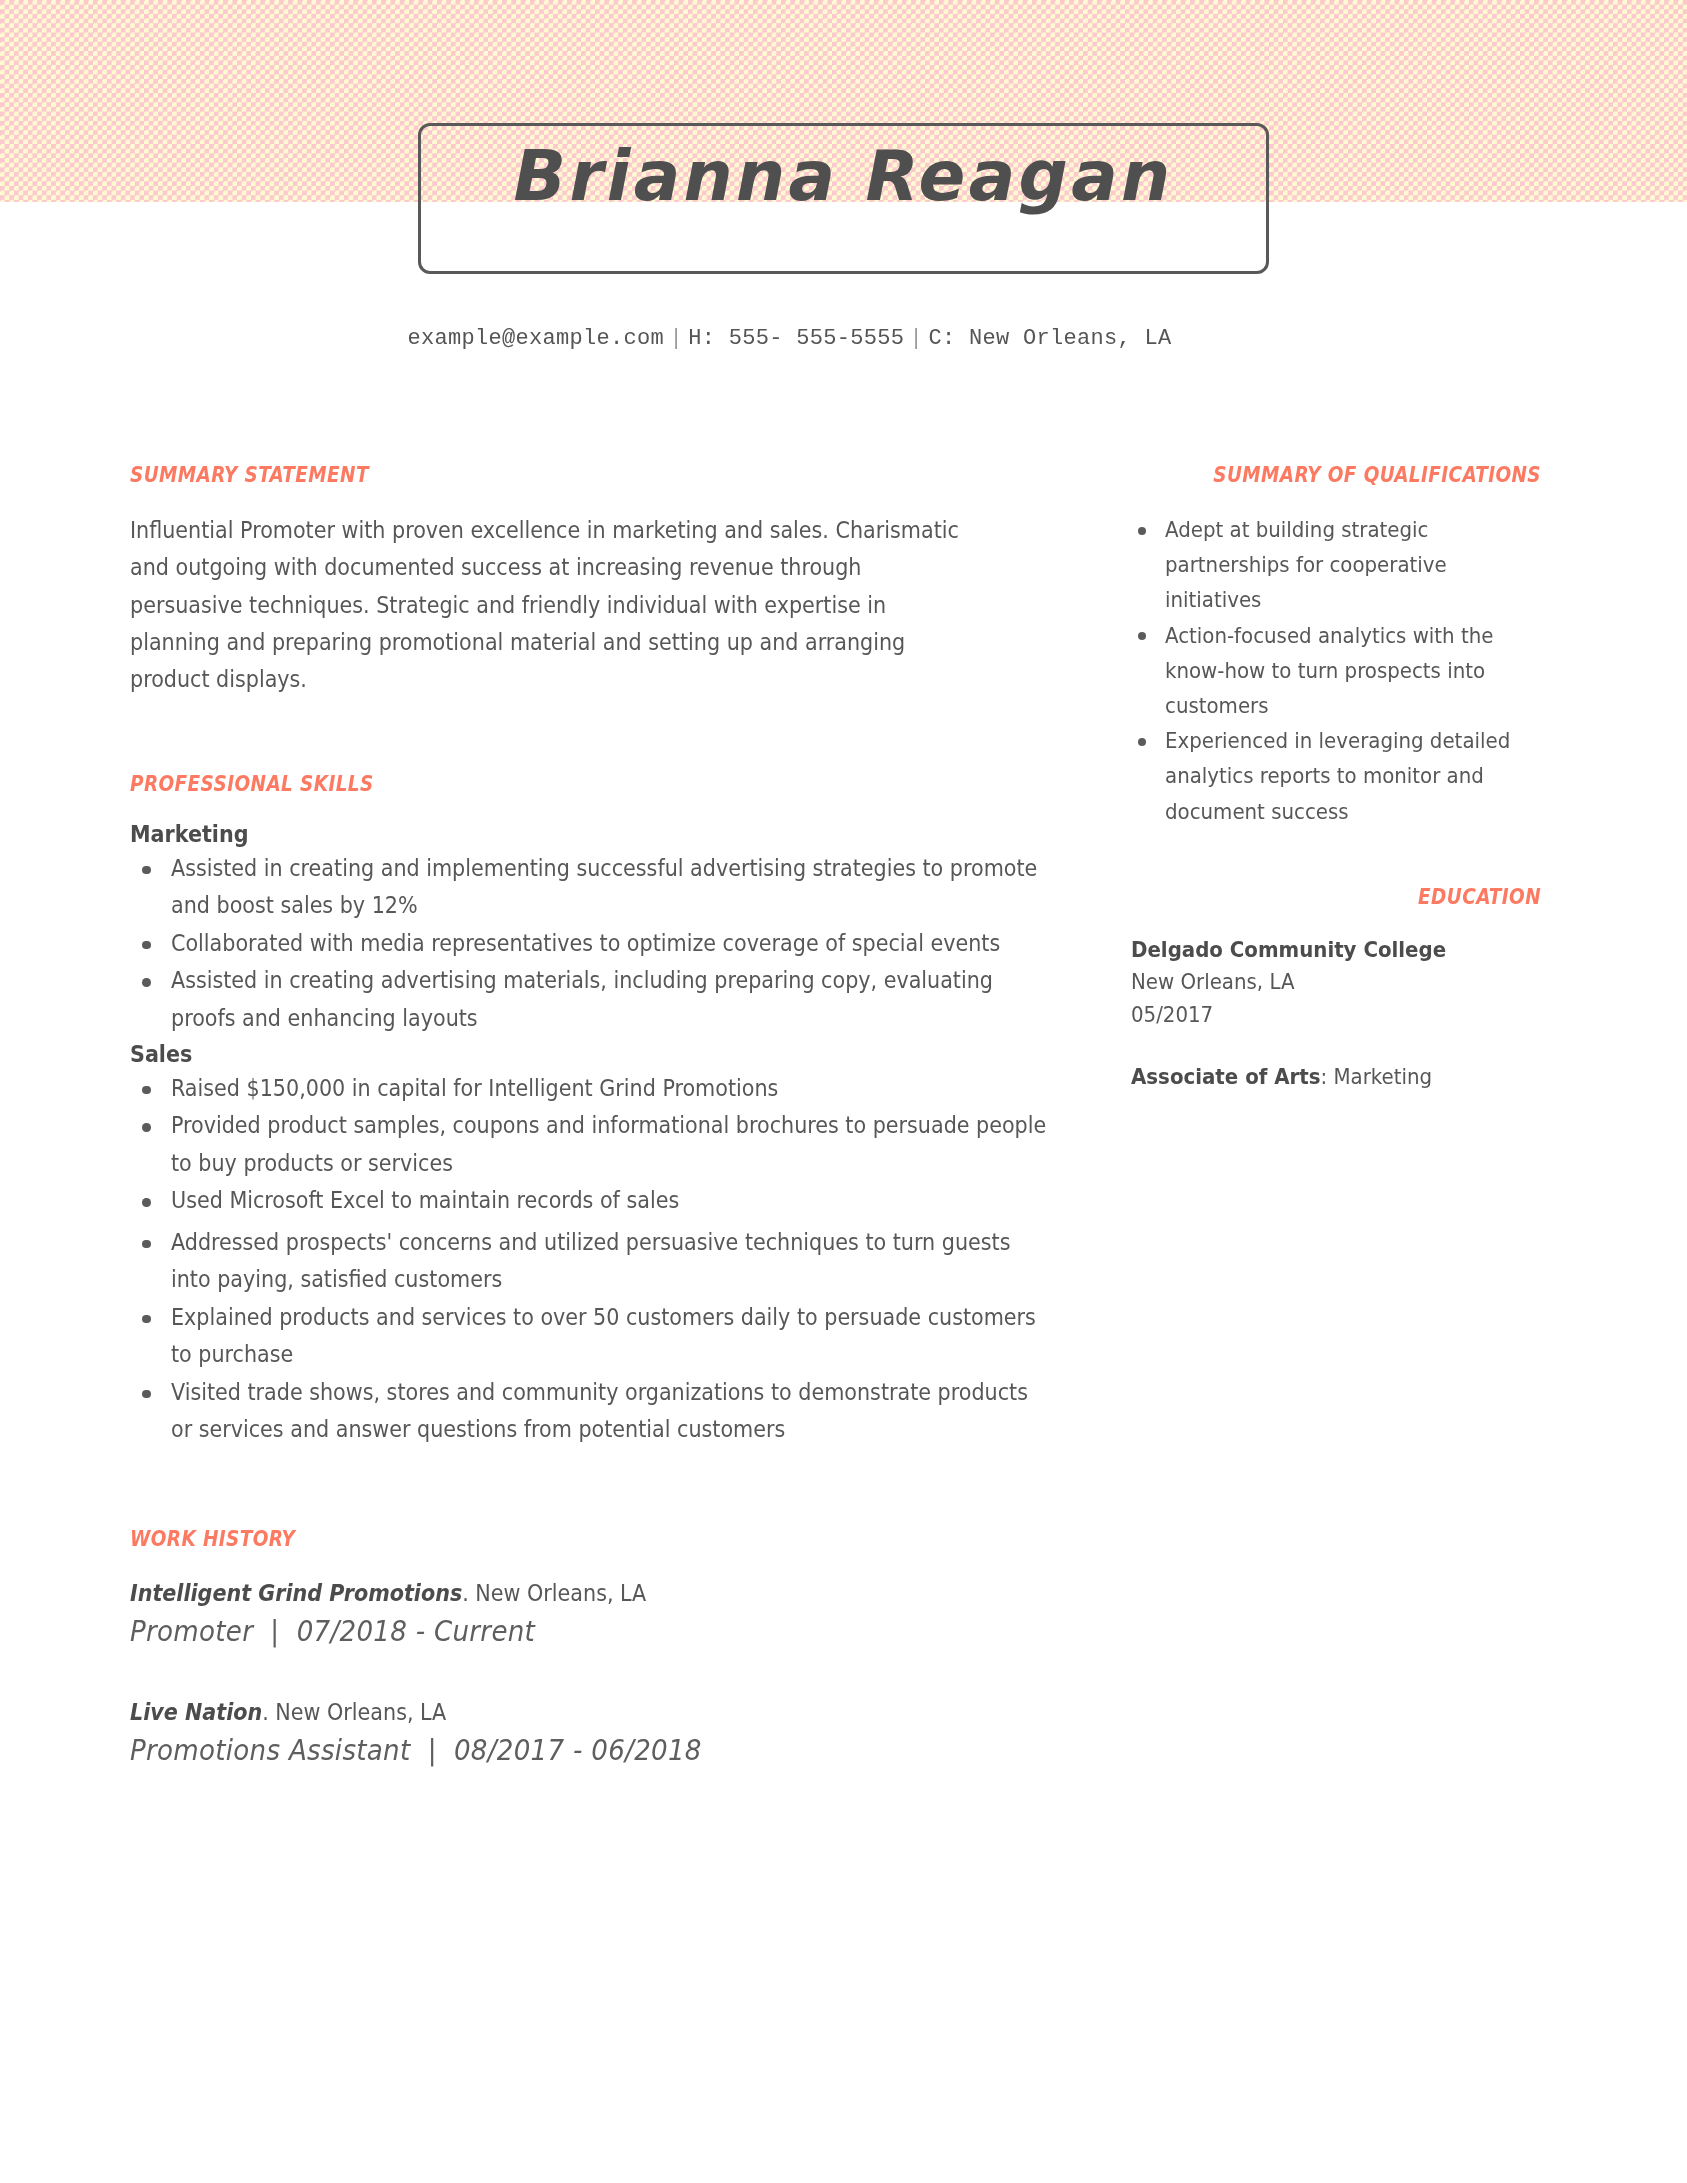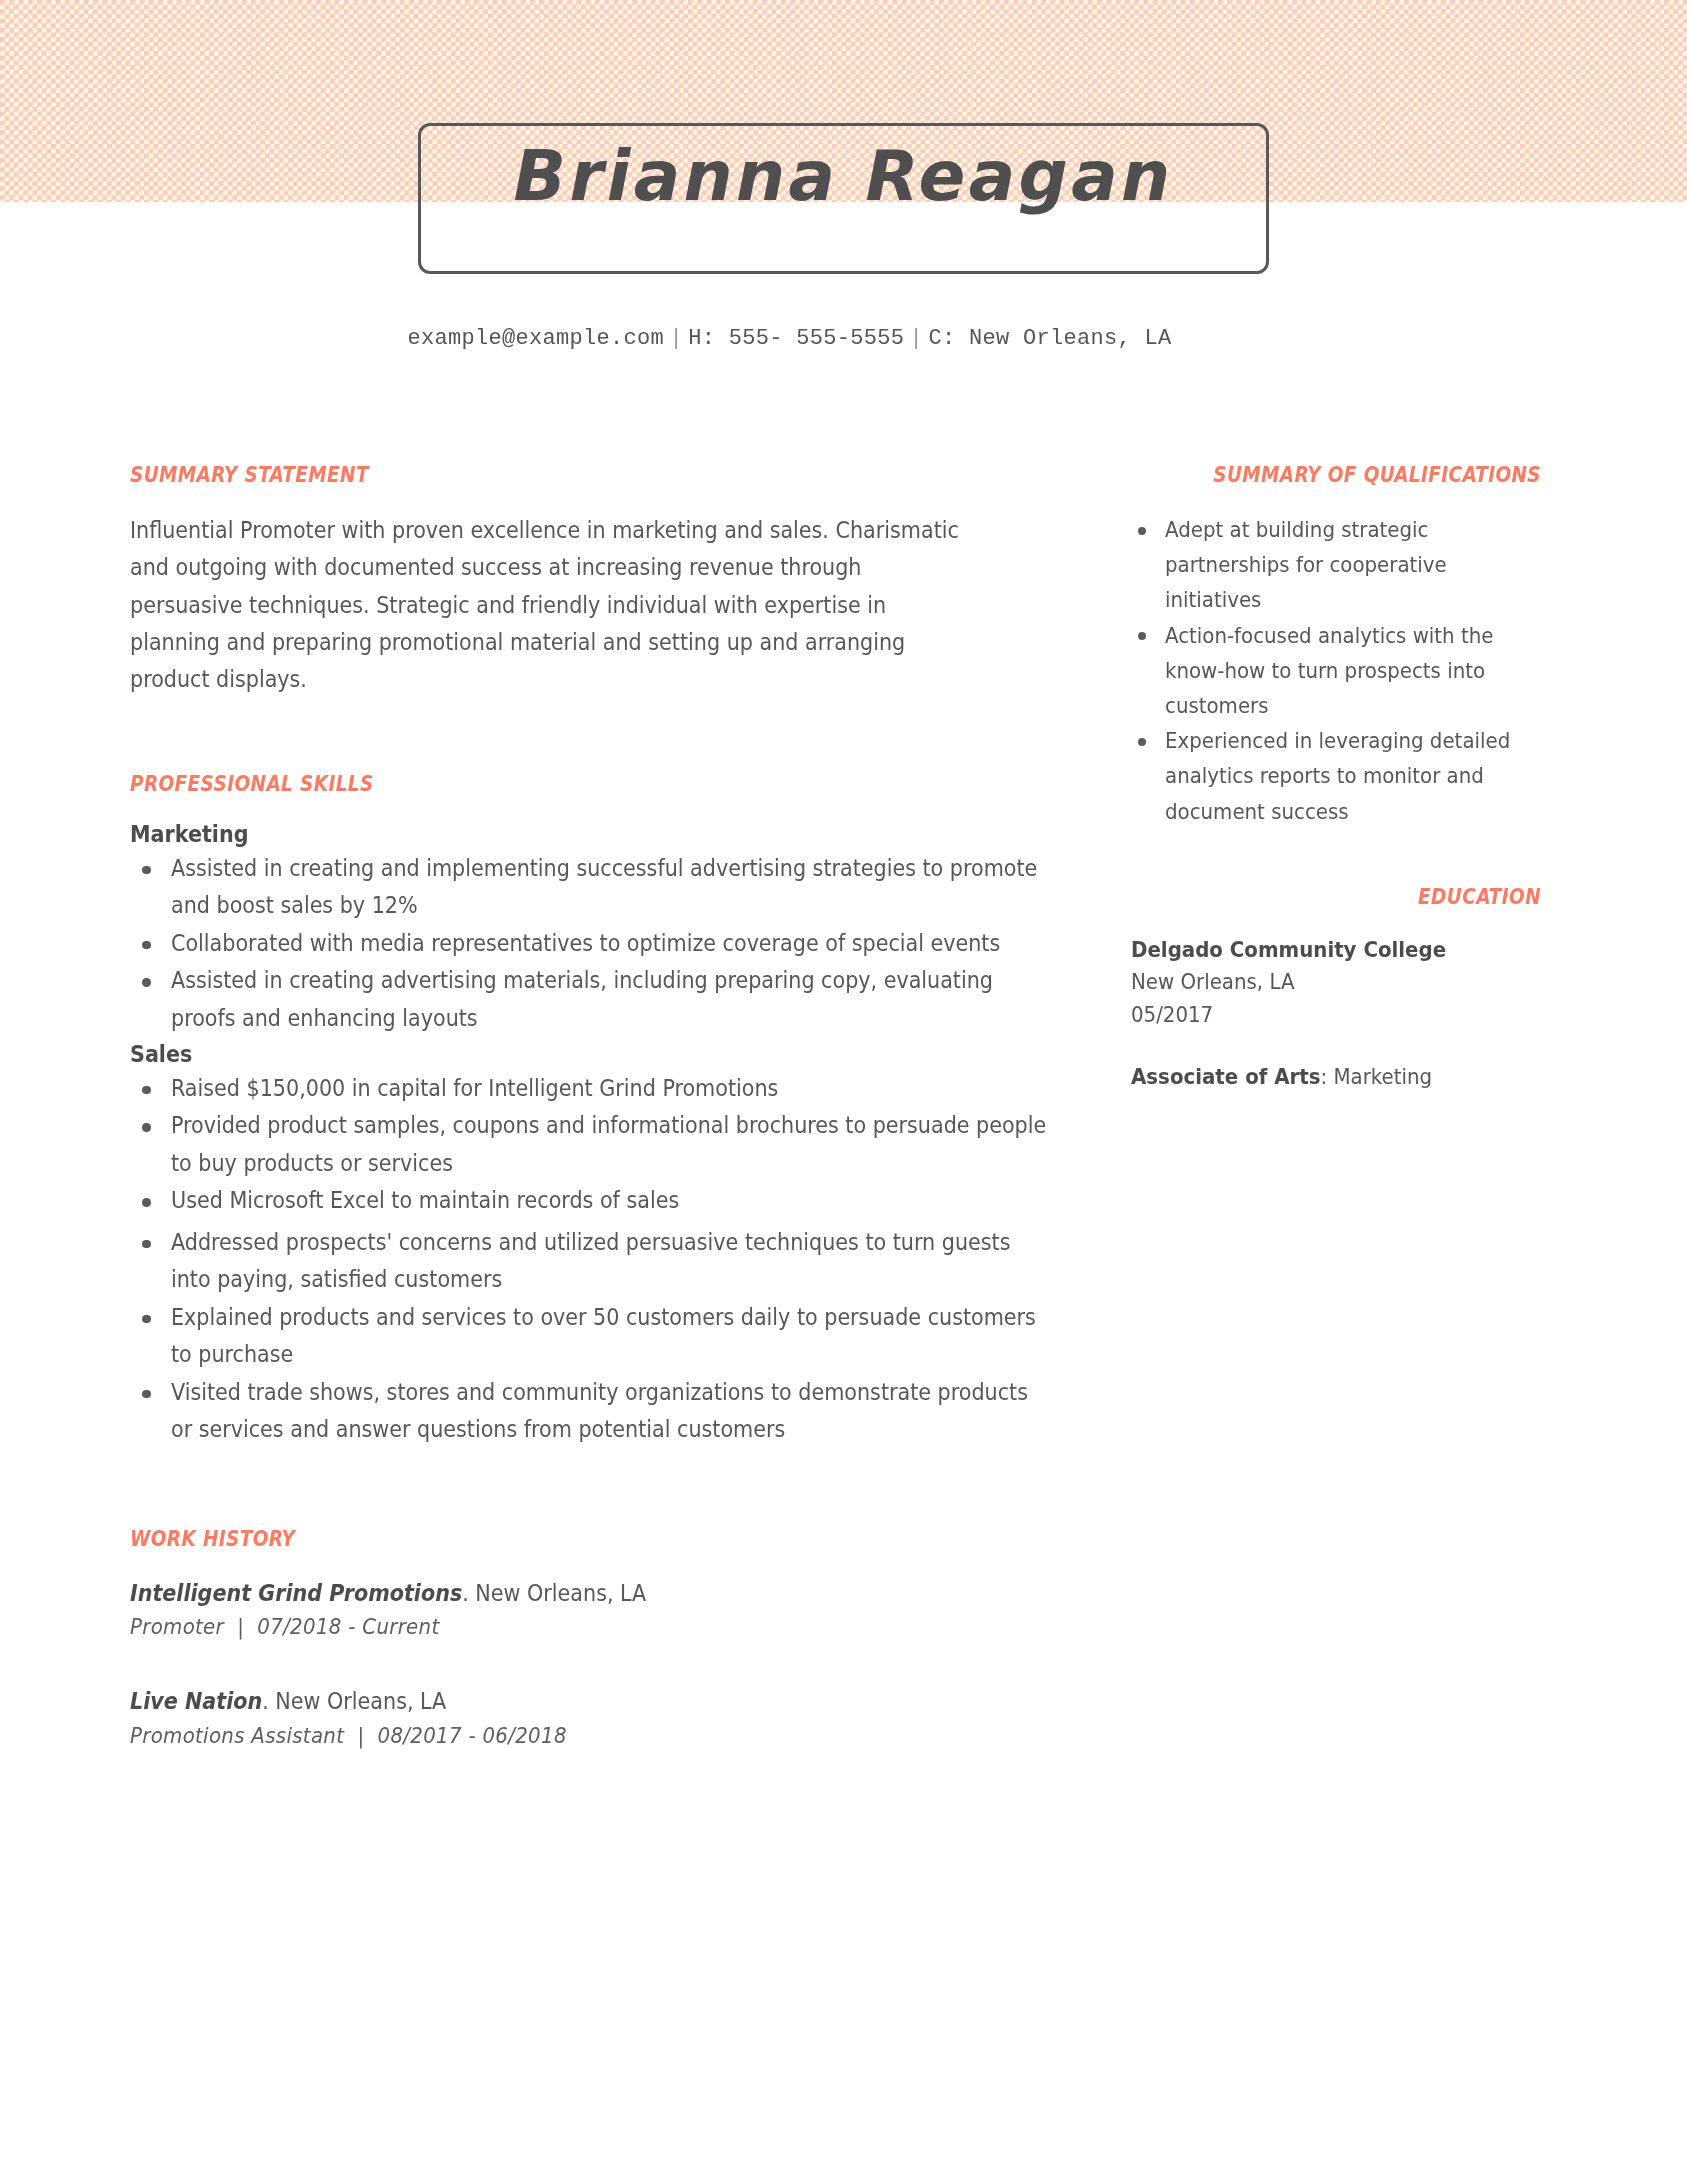--- a/index.html
+++ b/index.html
@@ -187,21 +187,21 @@
     font-family: "DejaVu Sans", sans-serif;
     font-stretch: condensed;
     line-height: 1.5;
   }
   .job-org .org-name {
     font-weight: 700;
     color: #4c4c4c;
     font-style: italic;
   }
   .job-role {
-    font-size: 22px;
+    font-size: 29px;
     font-style: italic;
     color: #5e5e5e;
     font-family: "DejaVu Sans", sans-serif;
     font-stretch: condensed;
     line-height: 1.5;
     letter-spacing: 0.3px;
   }
   .job-block { margin-bottom: 41px; }
 </style>
 </head>

